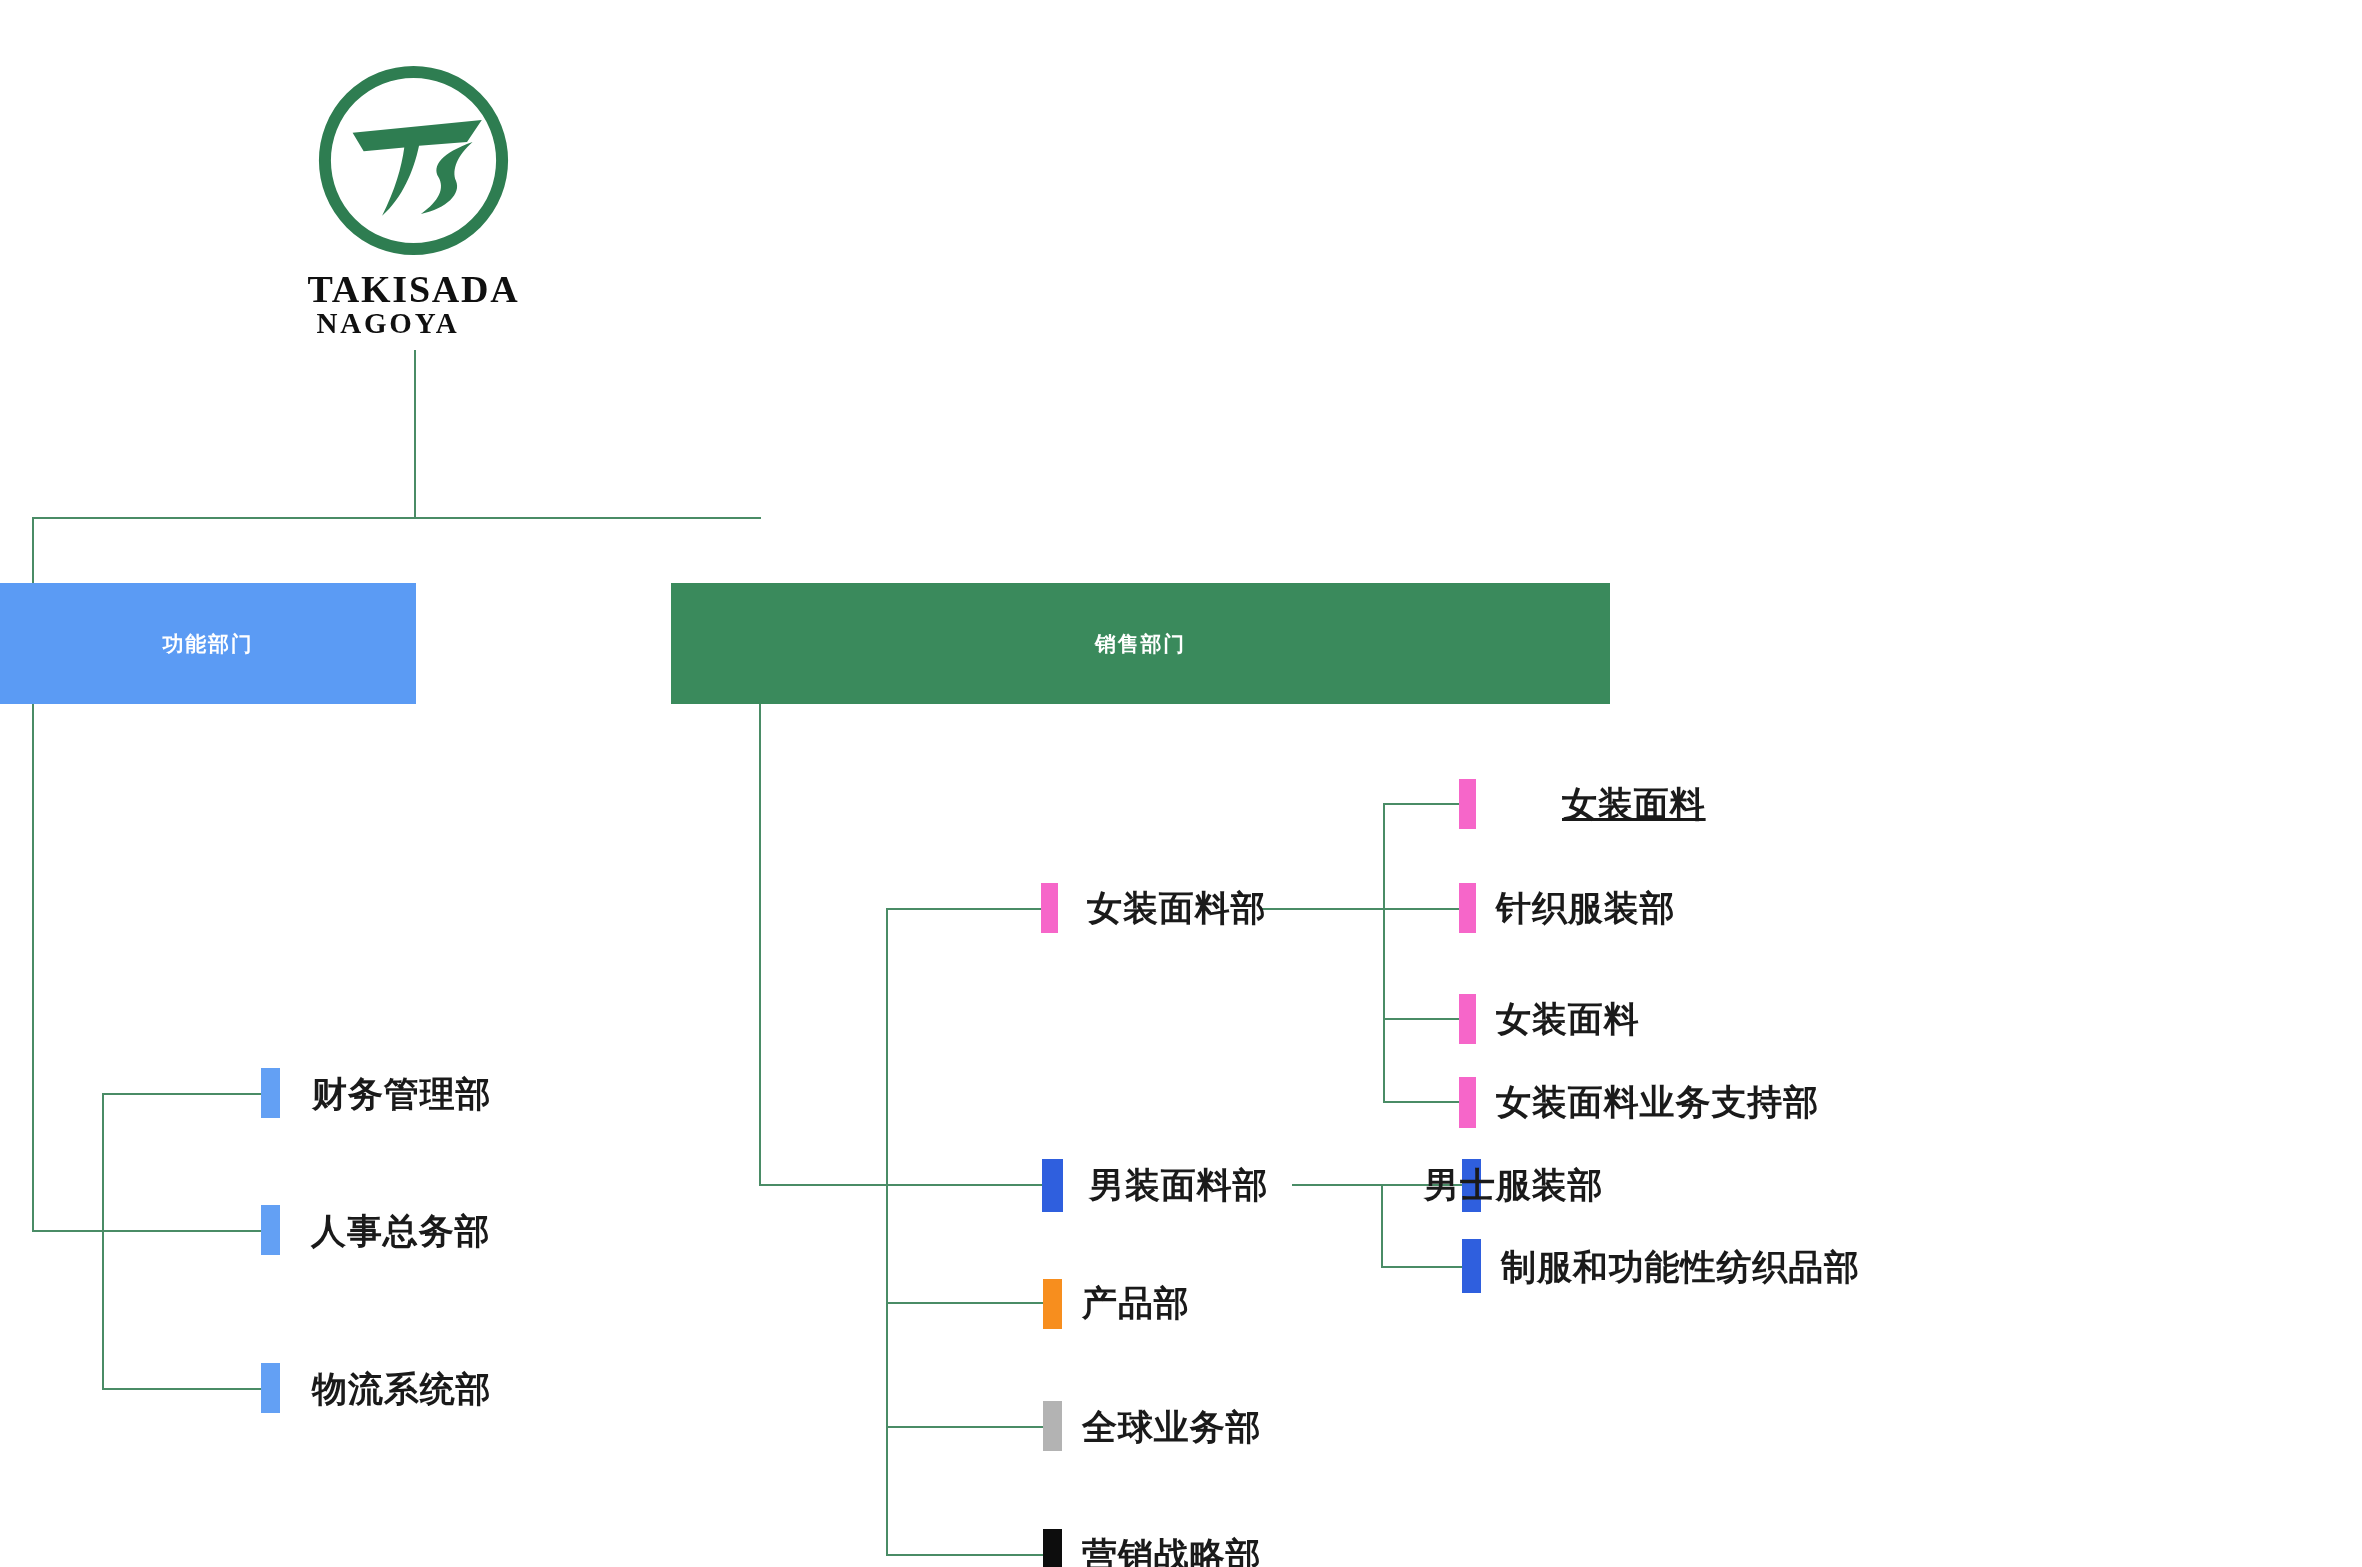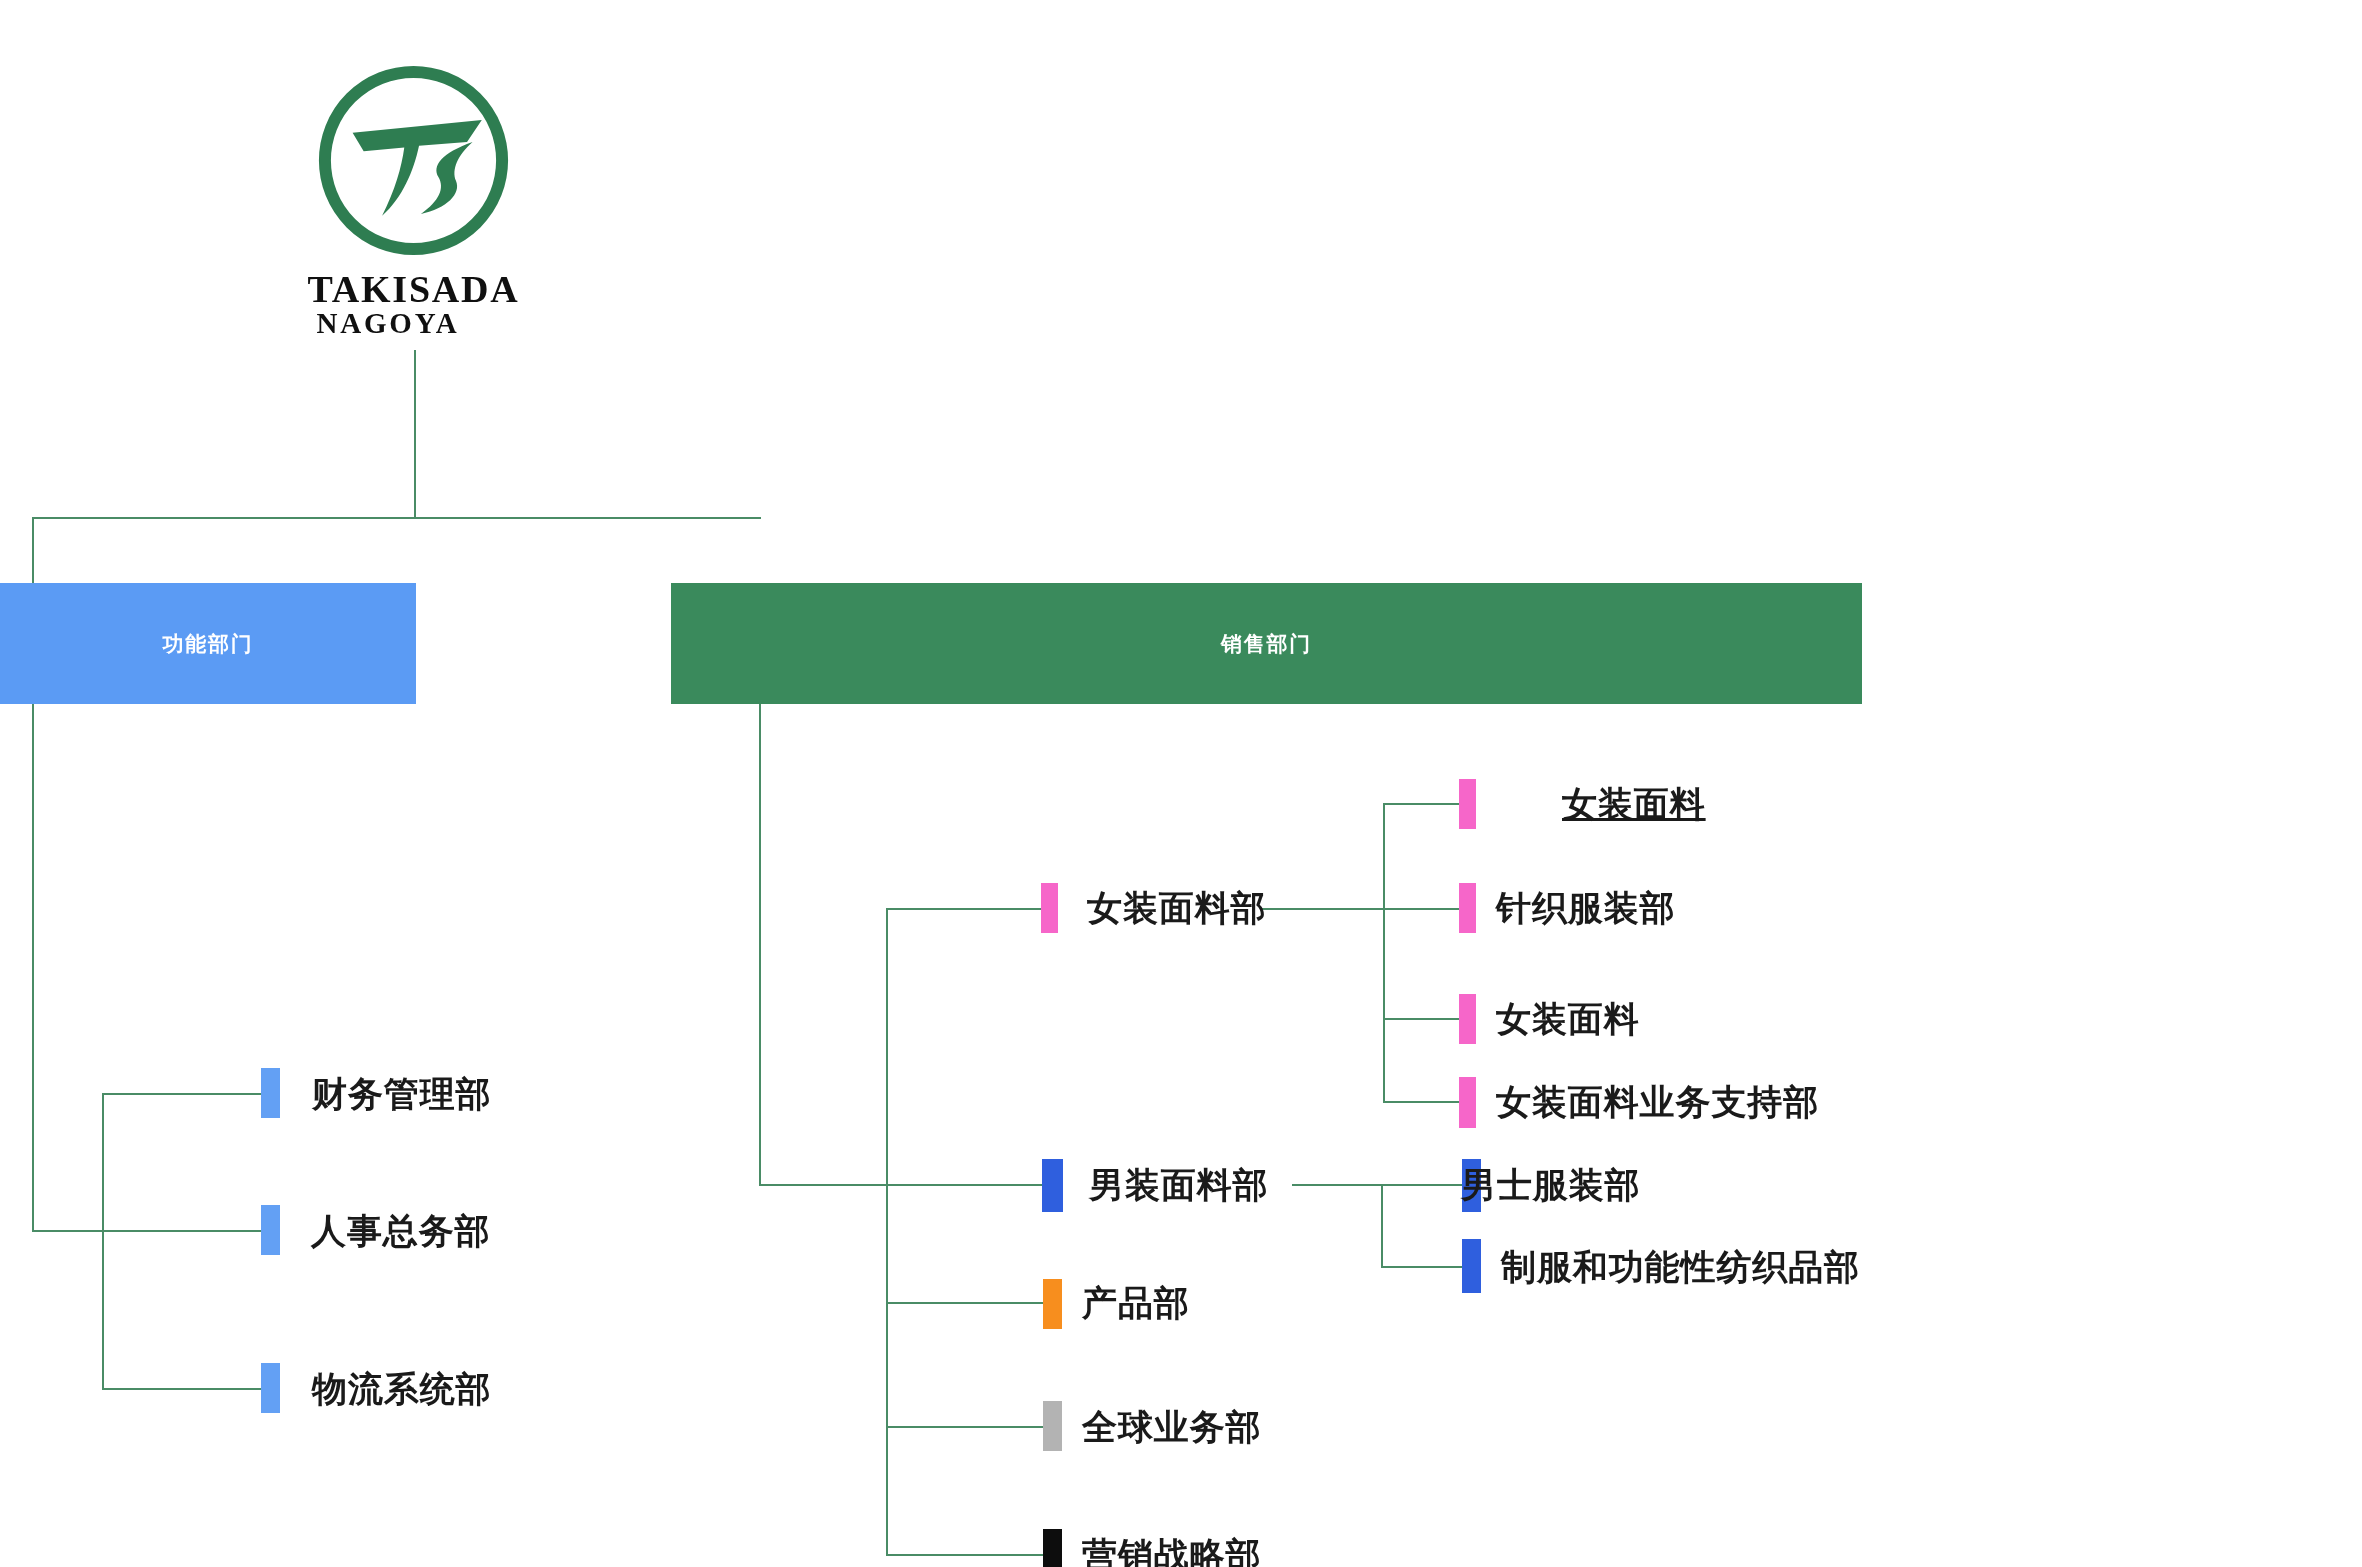--- a/index.html
+++ b/index.html
@@ -12,21 +12,21 @@
   .marker{position:absolute;}
   .label{
     position:absolute;height:48px;line-height:48px;white-space:nowrap;
     font-size:35px;font-weight:600;color:#1a1a1a;letter-spacing:0.9px;
   }
   .dept-box{
     position:absolute;top:536px;height:121px;display:flex;align-items:center;justify-content:center;
     color:#ffffff;font-size:21px;font-weight:600;letter-spacing:1.8px;
   }
   .box-functional{left:0;width:416px;background:#5b9bf4;}
-  .box-sales{left:671px;width:1191px;background:#3a8a5c;}
+  .box-sales{left:671px;width:939px;background:#3a8a5c;}
   .m-functional{background:#63a0f4;}
   .m-womens{background:#f666c9;}
   .m-mens{background:#2f5fde;}
   .m-product{background:#f78e1e;}
   .m-global{background:#b3b3b3;}
   .m-marketing{background:#0d0d0d;}
   .brand{
     position:absolute;text-align:center;color:#101010;
     font-family:"Liberation Serif","DejaVu Serif",serif;font-weight:700;
   }
@@ -107,19 +107,19 @@
   <div class="marker m-womens" style="left:1459px;top:836px;width:16.6px;height:50px;"></div>
   <div class="label" style="left:1496px;top:837px;">针织服装部</div>
 
   <div class="marker m-womens" style="left:1459px;top:947px;width:16.6px;height:50px;"></div>
   <div class="label" style="left:1496px;top:948px;">女装面料</div>
 
   <div class="marker m-womens" style="left:1459px;top:1030px;width:16.6px;height:51px;"></div>
   <div class="label" style="left:1496px;top:1031px;">女装面料业务支持部</div>
 
   <div class="marker m-mens" style="left:1462px;top:1112px;width:18.5px;height:53px;"></div>
-  <div class="label" style="left:1461px;top:1114px;">男士服装部</div>
+  <div class="label" style="left:1424px;top:1114px;">男士服装部</div>
 
   <div class="marker m-mens" style="left:1462px;top:1192px;width:18.5px;height:54px;"></div>
   <div class="label" style="left:1501px;top:1196px;">制服和功能性纺织品部</div>
 
 </div>
 
 
 </body></html>

